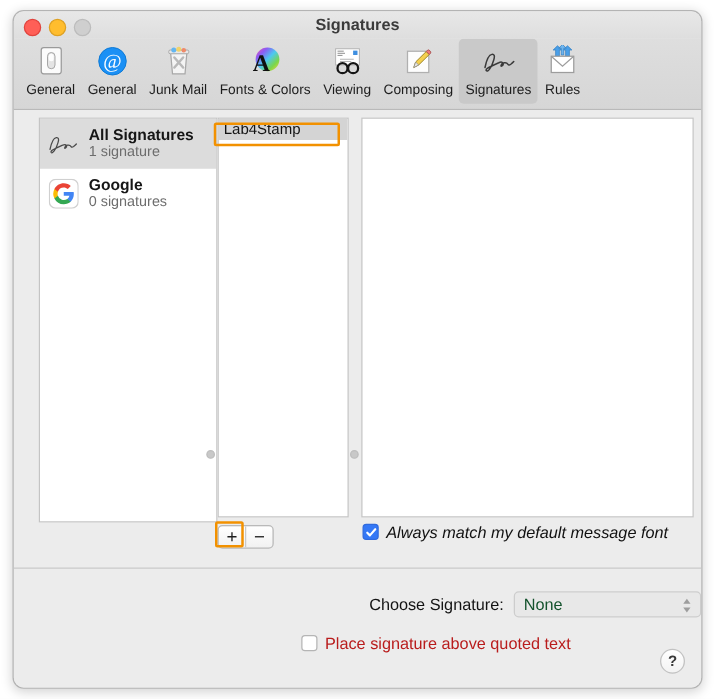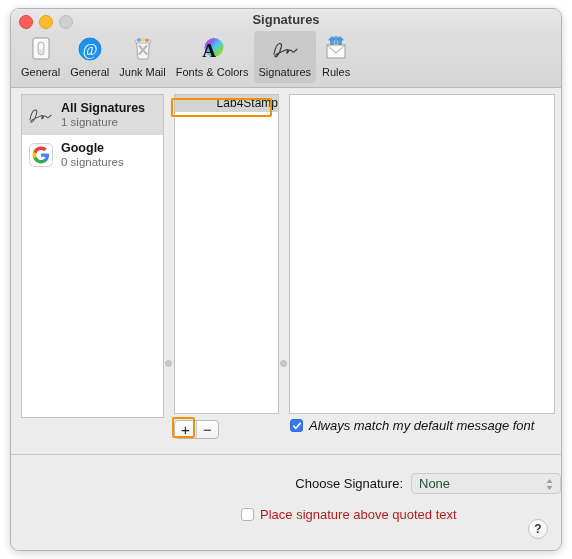--- a/index.html
+++ b/index.html
@@ -97,22 +97,22 @@
     height: 366px;
     background: #ececec;
   }
   .pane {
     position: absolute;
     background: #ffffff;
     border: 1px solid #c4c4c4;
     box-sizing: border-box;
     overflow: hidden;
   }
-  #accounts-pane { left: 10px;  top: 6px; width: 143px; height: 324px; }
-  #siglist-pane  { left: 163px; top: 6px; width: 105px; height: 320px; text-align: right; }
+  #accounts-pane { left: 20px;  top: 6px; width: 143px; height: 324px; }
+  #siglist-pane  { left: 163px; top: 6px; width: 105px; height: 320px; }
   #preview-pane  { left: 278px; top: 6px; width: 266px; height: 320px; }
 
   
   .acct-row {
     display: flex;
     align-items: center;
     height: 40px;
     padding-left: 5px;
     box-sizing: border-box;
   }
@@ -352,21 +352,49 @@
               <stop offset="100%" stop-color="#ffd23f"></stop>
             </linearGradient>
           </defs>
           <circle cx="15" cy="11.5" r="9.5" fill="url(#cw1)"></circle>
           <text x="10" y="21" font-family="'Liberation Serif',serif" font-size="19" font-weight="bold" fill="#101010" text-anchor="middle">A</text>
         </svg>
       </div>
       <div class="tlabel">Fonts &amp; Colors</div>
     </div>
 
-
+    <div class="tool">
+      <div class="glyph">
+        <svg width="26" height="26" viewBox="0 0 26 26">
+          <rect x="3.5" y="3" width="19" height="13" fill="#ffffff" stroke="#b3b3b3" stroke-width="0.8"></rect>
+          <rect x="5" y="4.5" width="5" height="0.9" fill="#9a9a9a"></rect>
+          <rect x="5" y="6.2" width="6" height="0.9" fill="#9a9a9a"></rect>
+          <rect x="5" y="7.9" width="4" height="0.9" fill="#9a9a9a"></rect>
+          <rect x="17.5" y="4.5" width="3.5" height="3.5" fill="#3f8fe0"></rect>
+          <rect x="7" y="11" width="11" height="0.8" fill="#b5b5b5"></rect>
+          <rect x="7" y="12.8" width="9" height="0.8" fill="#b5b5b5"></rect>
+          <circle cx="9" cy="18.5" r="4" fill="none" stroke="#151515" stroke-width="1.8"></circle>
+          <circle cx="17.5" cy="18.5" r="4" fill="none" stroke="#151515" stroke-width="1.8"></circle>
+          <path d="M13 17.4 Q13.2 16.6 13.8 17" stroke="#151515" stroke-width="1.5" fill="none"></path>
+        </svg>
+      </div>
+      <div class="tlabel">Viewing</div>
+    </div>
+
+    <div class="tool">
+      <div class="glyph">
+        <svg width="26" height="26" viewBox="0 0 26 26">
+          <rect x="4" y="5" width="17" height="17" fill="#fdfdfd" stroke="#b0b0b0" stroke-width="1"></rect>
+          <path d="M9 18 L10.5 13.6 L19 5.2 L21.4 7.6 L12.9 16 Z" fill="#f5d04e" stroke="#9e8628" stroke-width="0.8"></path>
+          <path d="M19 5.2 L21.4 7.6 L22.6 6.4 Q22.9 5.5 21.9 4.6 Q21 3.6 20.2 4 Z" fill="#ef7a7a" stroke="#a85050" stroke-width="0.7"></path>
+          <path d="M9 18 L10.5 13.6 L12.9 16 Z" fill="#e8e8e8" stroke="#8d8d8d" stroke-width="0.6"></path>
+        </svg>
+      </div>
+      <div class="tlabel">Composing</div>
+    </div>
 
     <div class="tool selected">
       <div class="glyph">
         <svg width="30" height="26" viewBox="0 0 30 26">
           <path d="M4 18 Q6 8 9.5 7.5 Q12.5 7.2 11 12 Q9.6 17 7.5 19.5 Q5.8 21.6 5 20.5 Q4.4 19.4 7 18 Q11 16 15 14.2 Q17.5 13 18.4 14.6 Q19 15.8 17.6 16.8 Q16.6 17.5 16.9 16.2 Q17.3 14.6 19.3 14.2 Q21.4 13.8 22.4 15.5 Q23 16.6 24.6 15.4 Q26 14.3 27 13.2" fill="none" stroke="#3a3a3a" stroke-width="1.2" stroke-linecap="round" stroke-linejoin="round"></path>
         </svg>
       </div>
       <div class="tlabel">Signatures</div>
     </div>
 

